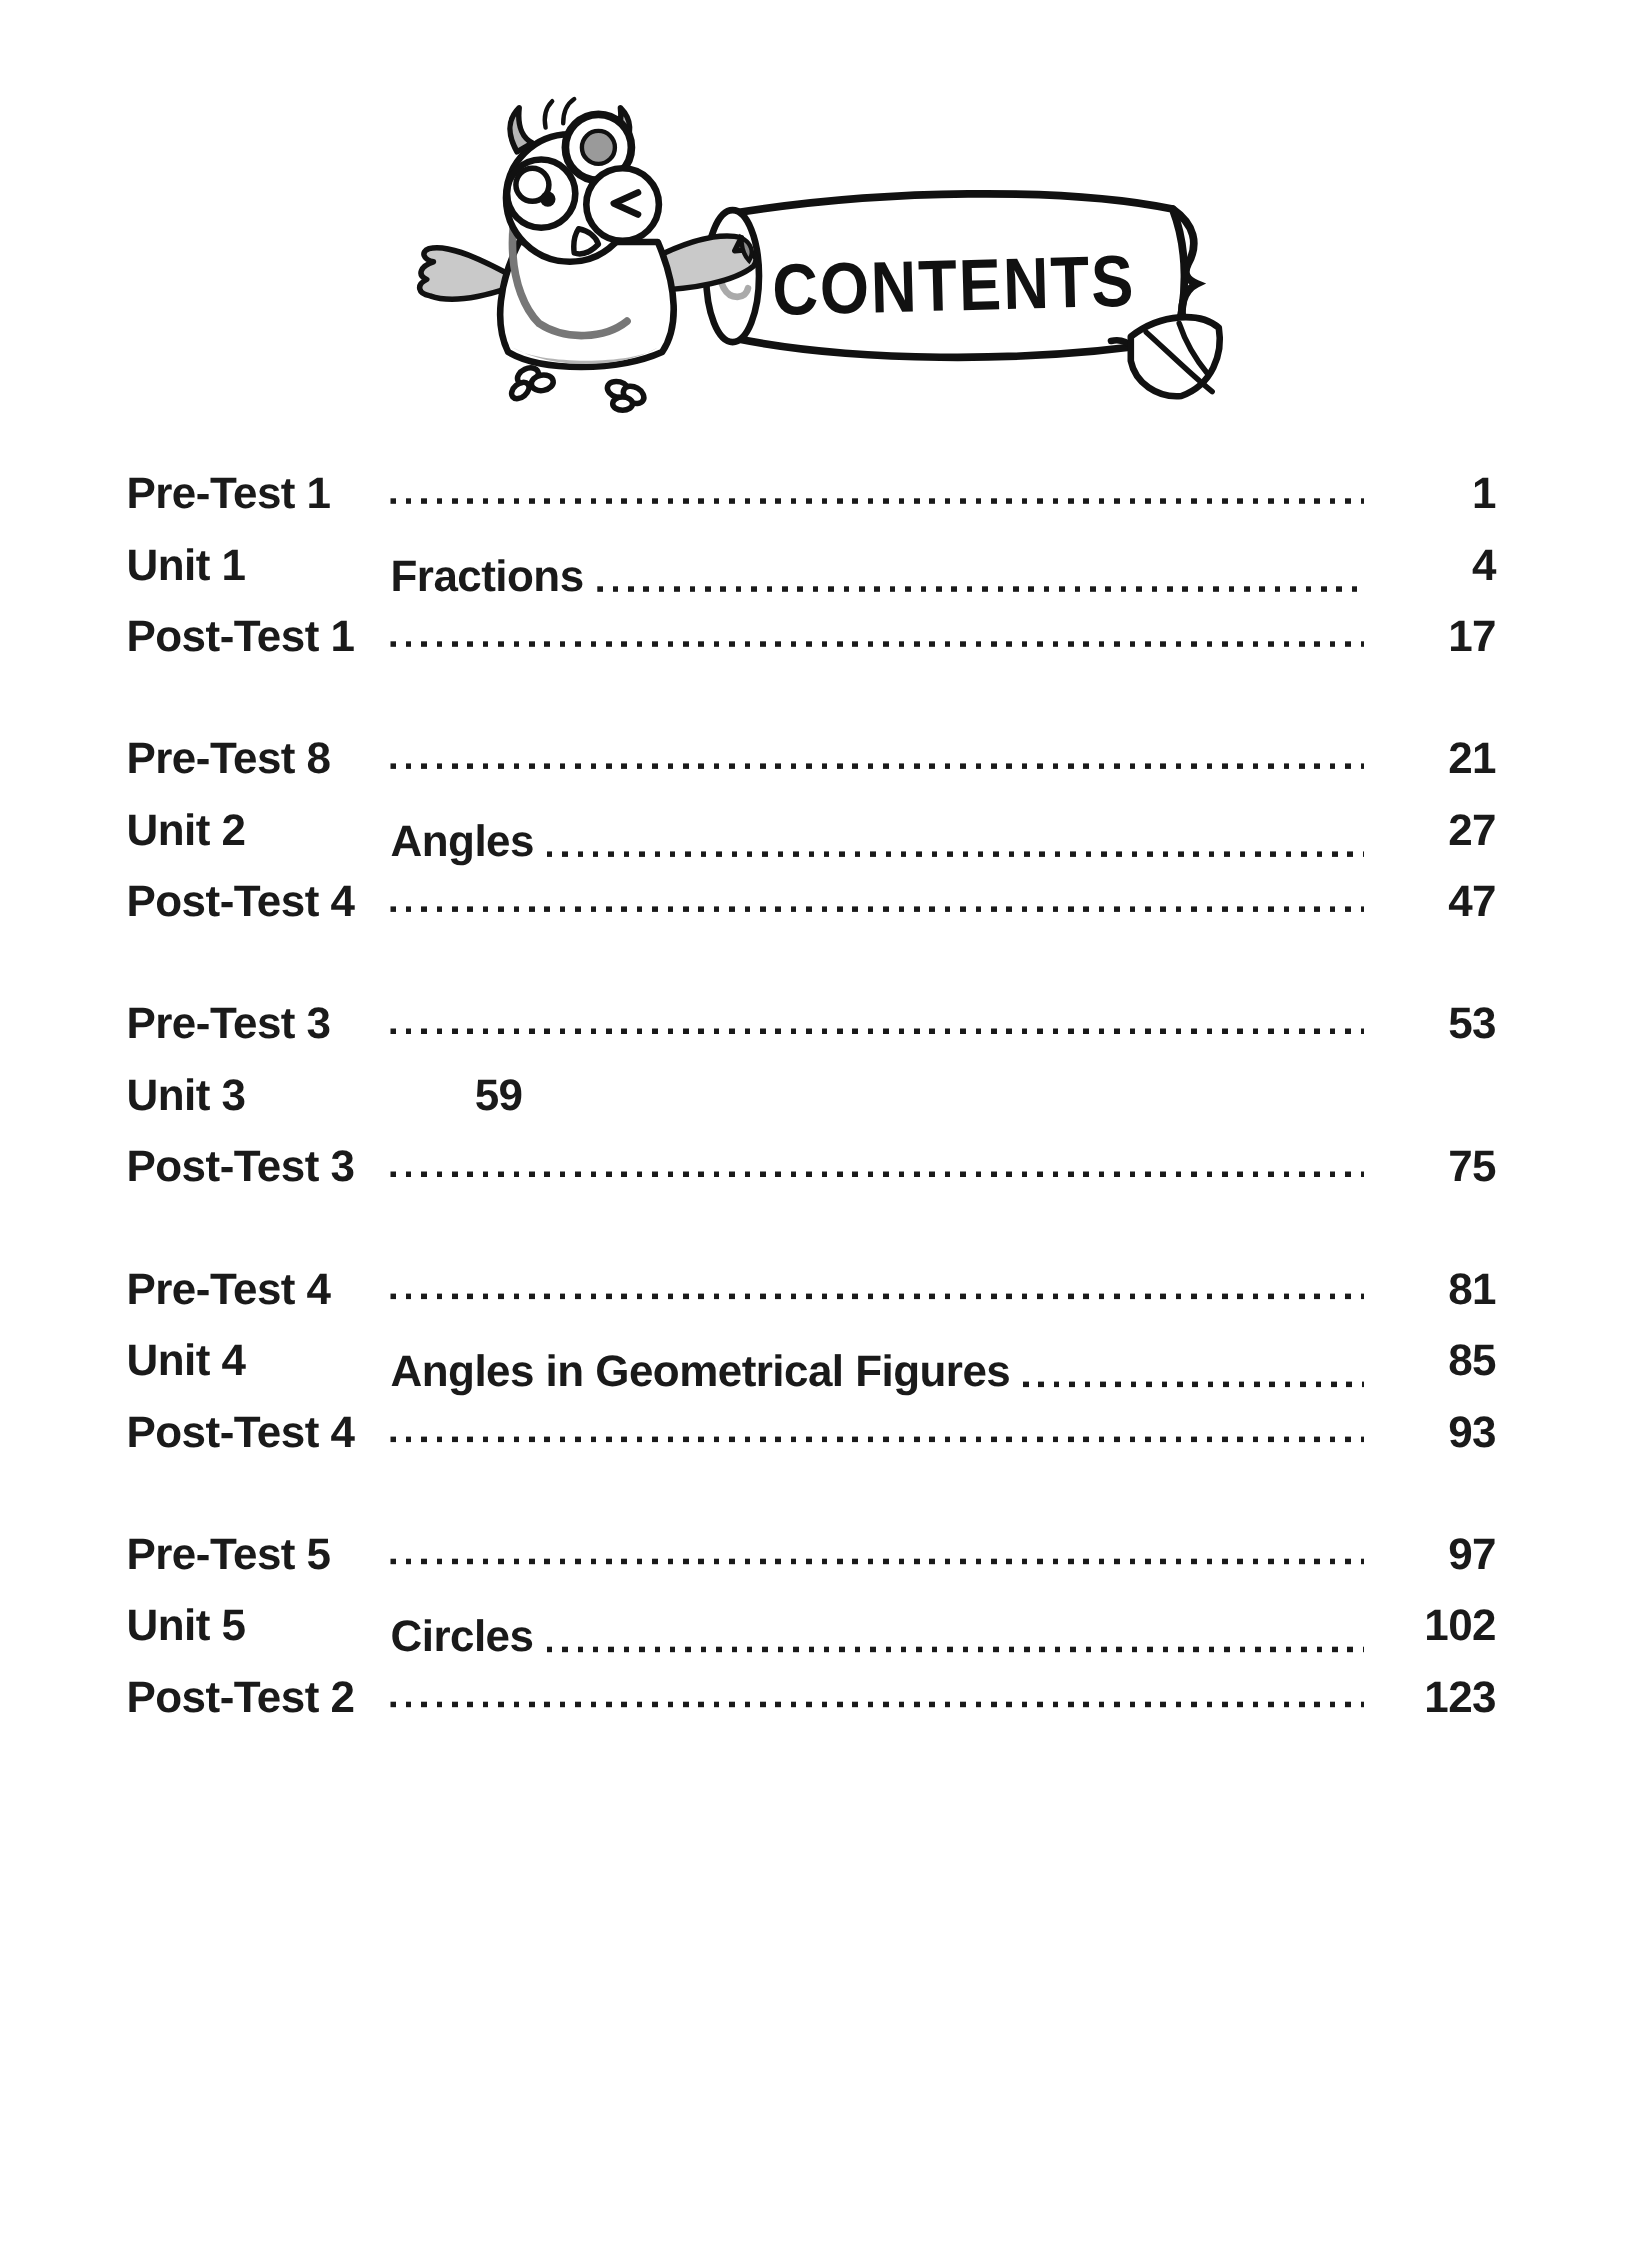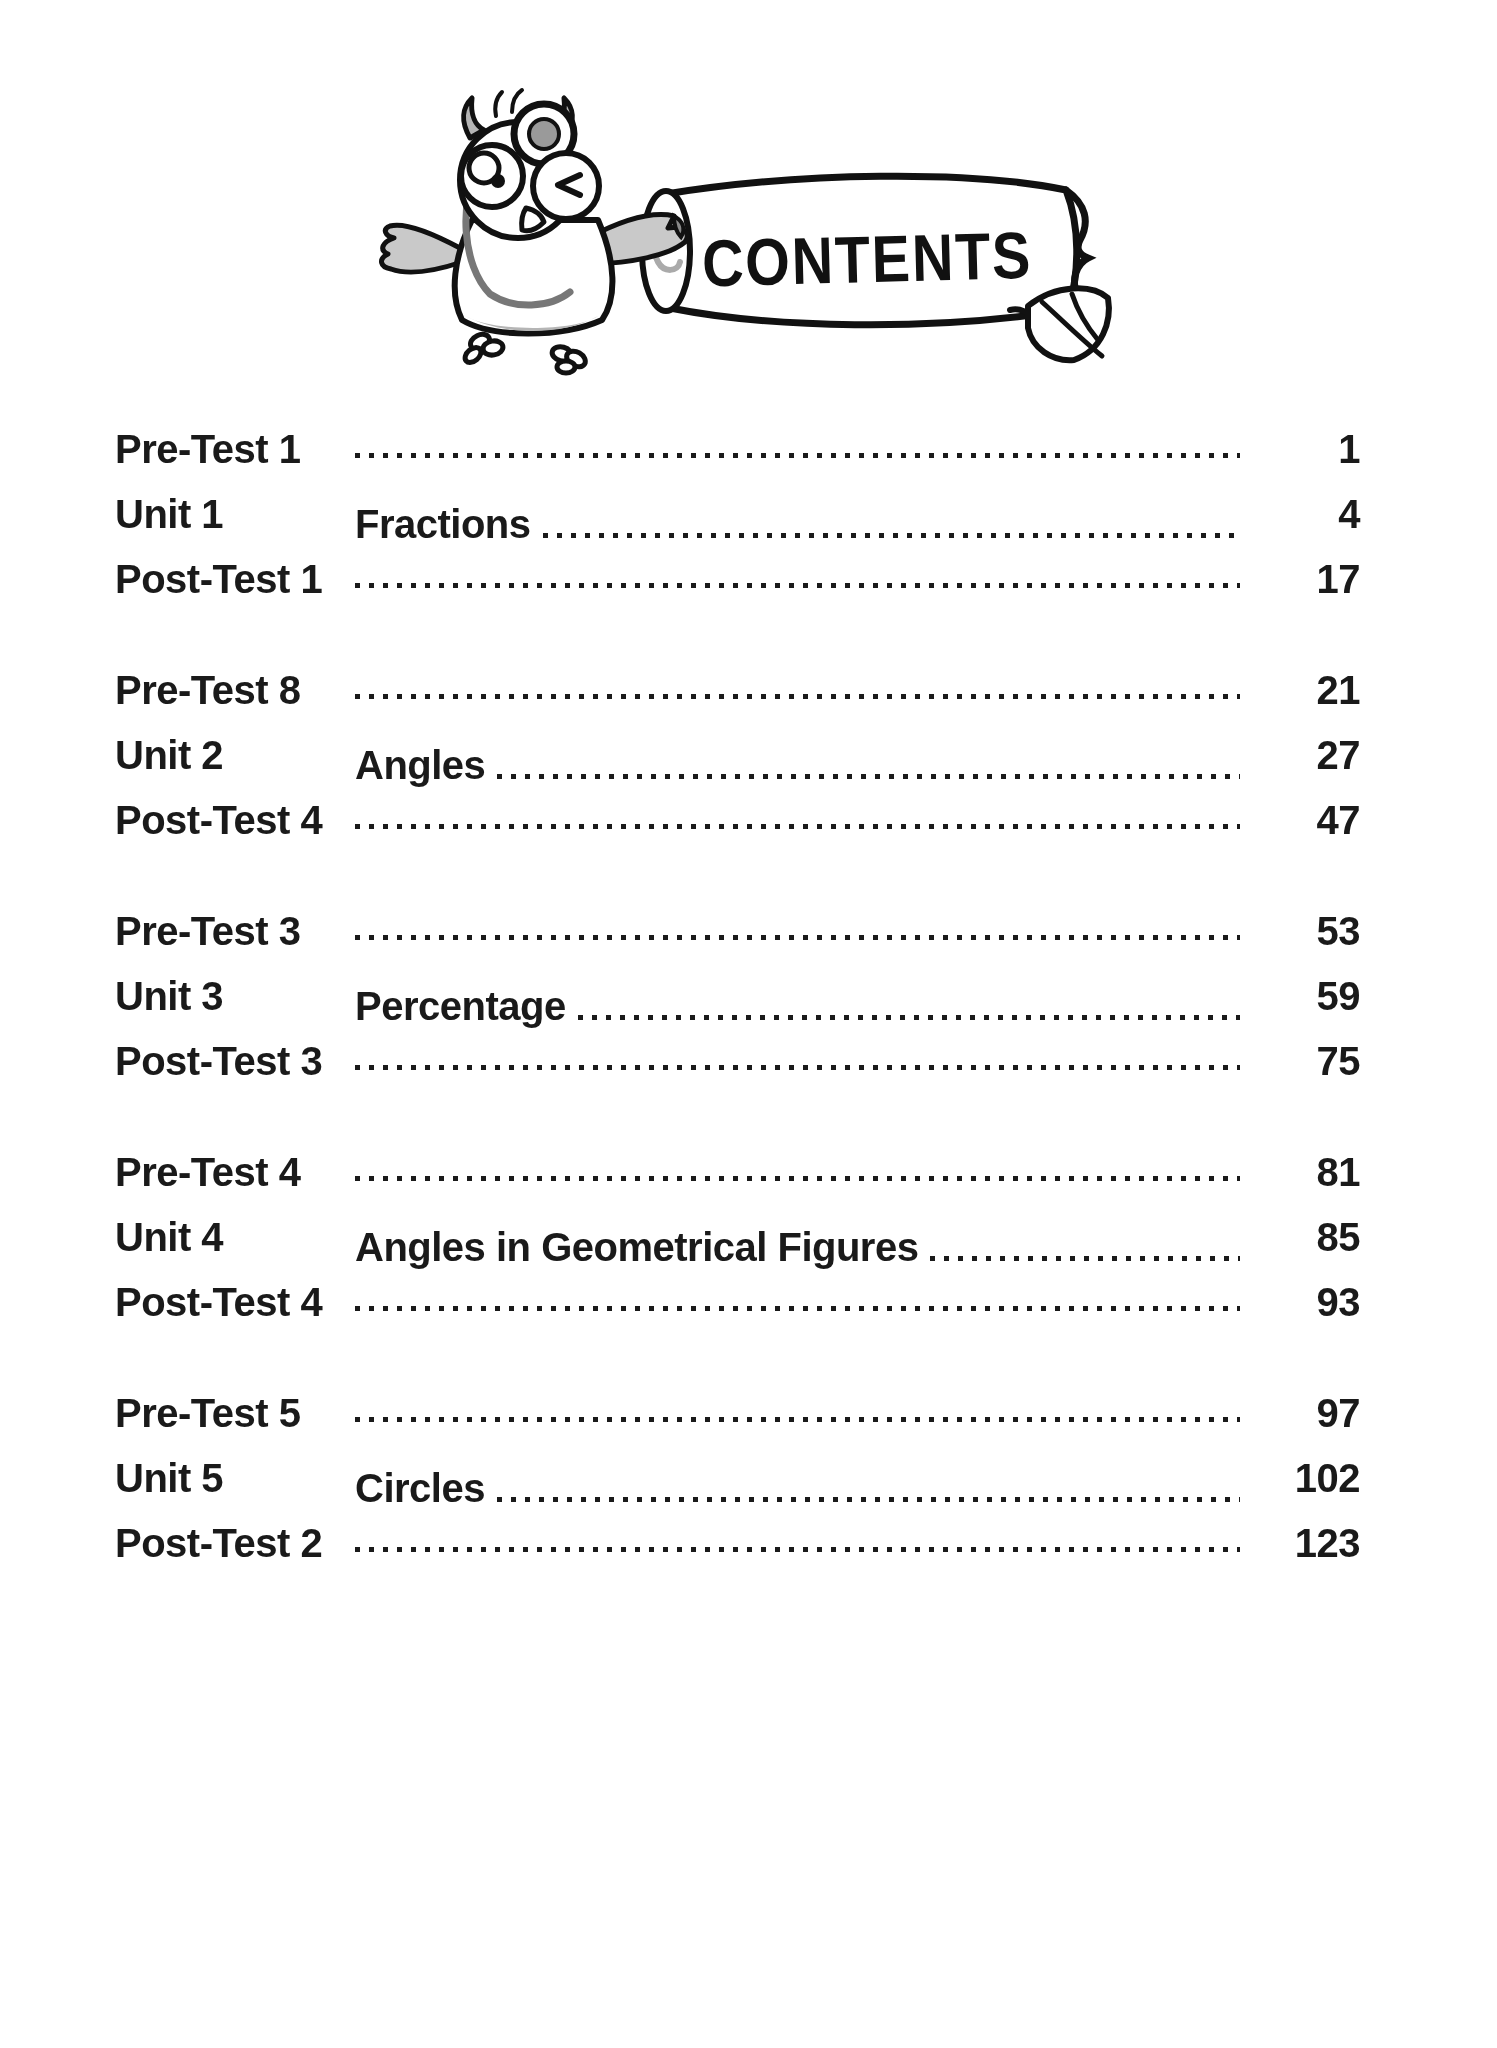--- a/index.html
+++ b/index.html
@@ -176,24 +176,20 @@
     <div class="row group-start">
       <span class="col-label">Pre-Test 3</span>
       <span class="col-mid">
           <span class="toc-title"></span>
           <span class="leader"></span>
         </span>
       <span class="col-page">53</span>
     </div>
     <div class="row">
       <span class="col-label">Unit 3</span>
-      <span class="col-mid">
-          <span class="toc-title">Percentage</span>
-          <span class="leader"></span>
-        </span>
       <span class="col-page">59</span>
     </div>
     <div class="row">
       <span class="col-label">Post-Test 3</span>
       <span class="col-mid">
           <span class="toc-title"></span>
           <span class="leader"></span>
         </span>
       <span class="col-page">75</span>
     </div>

